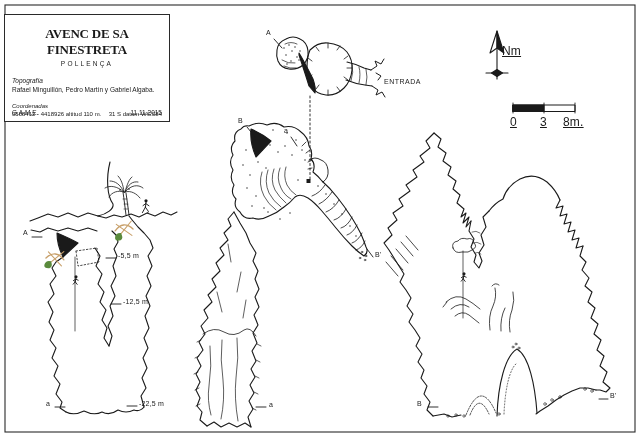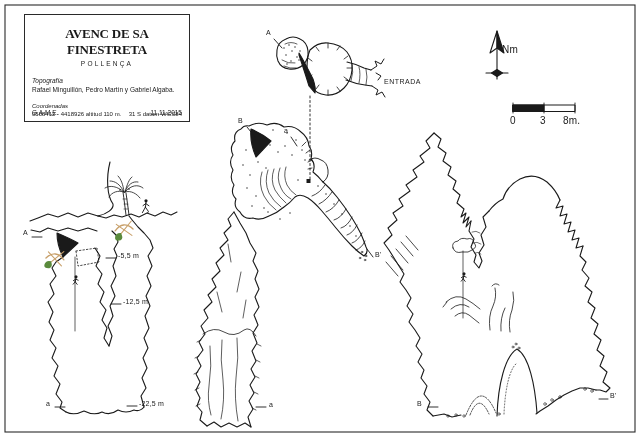--- a/index.html
+++ b/index.html
@@ -1,22 +1,22 @@
 <!DOCTYPE html>
 <html><head>
 <meta charset="utf-8">
 <style>
   html,body{margin:0;padding:0;background:#ffffff;}
   #page{position:relative;width:640px;height:437px;background:#ffffff;overflow:hidden;
         font-family:"Liberation Sans",sans-serif;color:#1a1a1a;}
   svg{position:absolute;left:0;top:0;}
   .lbl{position:absolute;font-size:7px;line-height:1;white-space:nowrap;letter-spacing:.2px;color:#1a1a1a;}
-  .lbl-8{font-size:10px;}
+  .lbl-8{font-size:12px;text-decoration:underline;}
   
-  #titlebox{position:absolute;left:24px;top:14px;width:166px;height:108px;
+  #titlebox{position:absolute;left:4px;top:14px;width:166px;height:108px;
             border:1px solid #2a2a2a;box-sizing:border-box;background:#fff;}
   .tb-title{margin-top:11px;text-align:center;font-family:"Liberation Serif",serif;
             font-weight:bold;font-size:13px;letter-spacing:-0.2px;}
   .tb-sub{text-align:center;font-size:6.5px;letter-spacing:2.2px;margin-top:2px;}
   .tb-row{margin:2px 0 0 7px;font-size:6.5px;}
   .tb-first{margin-top:10px;}
   .tb-italic{font-style:italic;}
   .tb-coords{display:flex;justify-content:space-between;margin:2px 7px 0 7px;font-size:6px;}
   .tb-bottom{position:absolute;bottom:5px;left:7px;right:7px;display:flex;
              justify-content:space-between;font-size:6.5px;}

